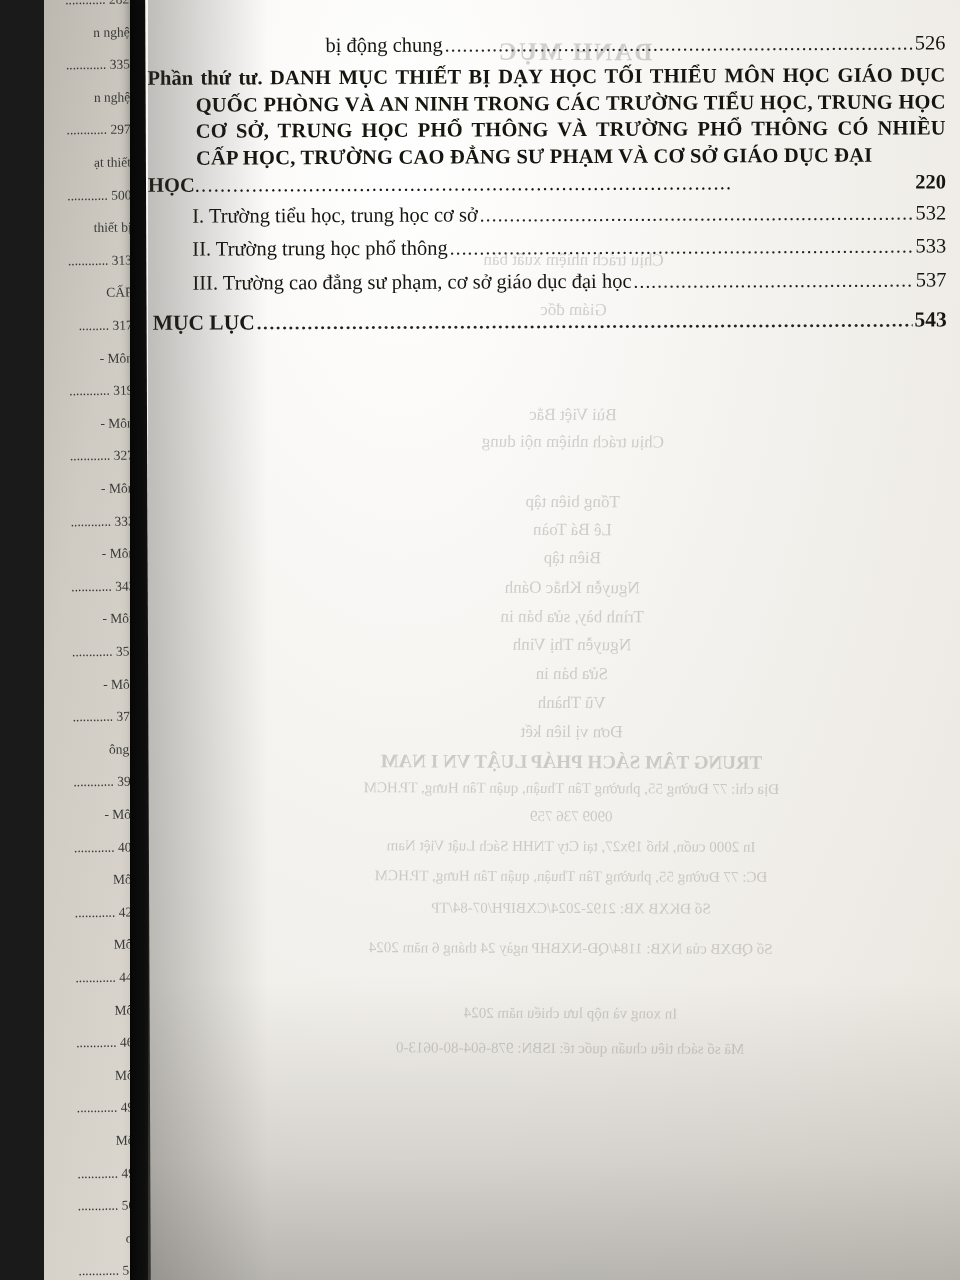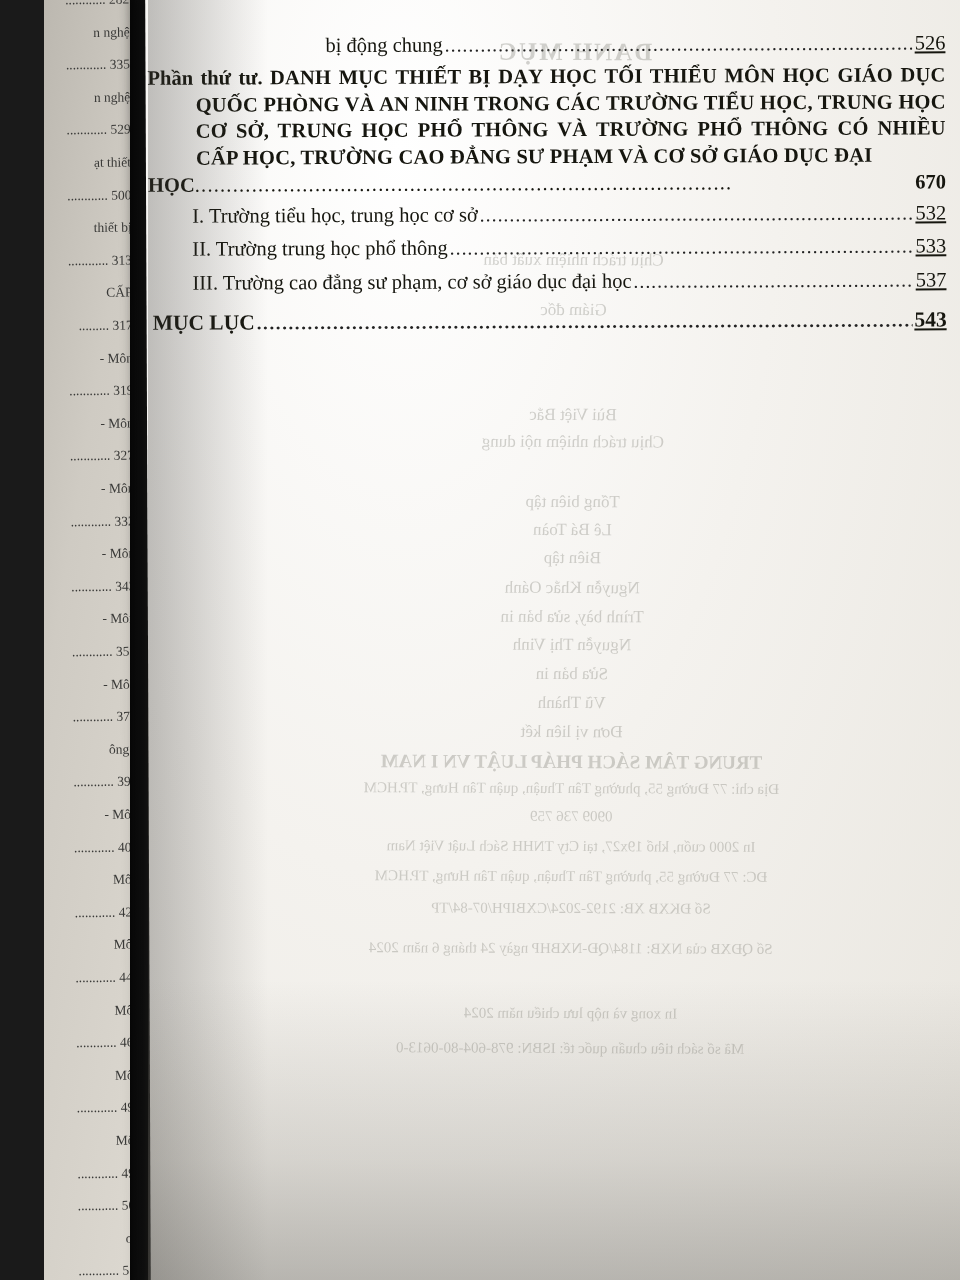--- a/index.html
+++ b/index.html
@@ -105,21 +105,21 @@
   }
   .toc-line .lbl { flex: 0 0 auto; }
   .toc-line .dots {
     flex: 1 1 auto;
     overflow: hidden;
     margin: 0 2px;
     letter-spacing: 1.2px;
     font-size: 19px;
     color: #222;
   }
-  .toc-line .pg { flex: 0 0 auto; text-decoration: underline; }
+  .toc-line .pg { flex: 0 0 auto; }
 
   .row-cont {
     padding-left: 180px;
     font-size: 20.5px;
   }
 
   
   .block-entry {
     margin-top: 4px;
     font-weight: bold;
@@ -201,21 +201,21 @@
 </head>
 <body>
 
 <div id="page">
 
   <div class="left-page" id="leftpage">
       <div class="lp-row" style="top: 4px;">............ 282</div>
       <div class="lp-row" style="top: 36.6px;">n nghệ</div>
       <div class="lp-row" style="top: 69.2px;">............ 335</div>
       <div class="lp-row" style="top: 101.8px;">n nghệ</div>
-      <div class="lp-row" style="top: 134.4px;">............ 529</div>
+      <div class="lp-row" style="top: 134.4px;">............ 297</div>
       <div class="lp-row" style="top: 167px;">ạt thiết</div>
       <div class="lp-row" style="top: 199.6px;">............ 500</div>
       <div class="lp-row" style="top: 232.2px;">thiết bị</div>
       <div class="lp-row" style="top: 264.8px;">............ 313</div>
       <div class="lp-row" style="top: 297.4px; text-align: right;">CẤP</div>
       <div class="lp-row" style="top: 330px;">......... 317</div>
       <div class="lp-row" style="top: 362.6px;">- Môn</div>
       <div class="lp-row" style="top: 395.2px;">............ 319</div>
       <div class="lp-row" style="top: 427.8px;">- Môn</div>
       <div class="lp-row" style="top: 460.4px;">............ 327</div>
@@ -260,21 +260,21 @@
       </div>
 
       <div class="block-entry">
         <span class="be-body">
           <span>Phần thứ tư.</span>
           <span class="caps">DANH MỤC THIẾT BỊ DẠY HỌC TỐI THIỂU MÔN HỌC GIÁO DỤC QUỐC PHÒNG VÀ AN NINH TRONG CÁC TRƯỜNG TIỂU HỌC, TRUNG HỌC CƠ SỞ, TRUNG HỌC PHỔ THÔNG VÀ TRƯỜNG PHỔ THÔNG CÓ NHIỀU CẤP HỌC, TRƯỜNG CAO ĐẲNG SƯ PHẠM VÀ CƠ SỞ GIÁO DỤC ĐẠI</span>
         </span>
         <span class="tail">
           <span>HỌC</span>
           <span class="dots">.....................................................................................</span>
-          <span class="pg">670</span>
+          <span class="pg">220</span>
         </span>
       </div>
 
       <div class="toc-line sub-entry">
         <span class="lbl">I. Trường tiểu học, trung học cơ sở</span>
         <span class="dots">.........................................................................................</span>
         <span class="pg">532</span>
       </div>
 
       <div class="toc-line sub-entry">

